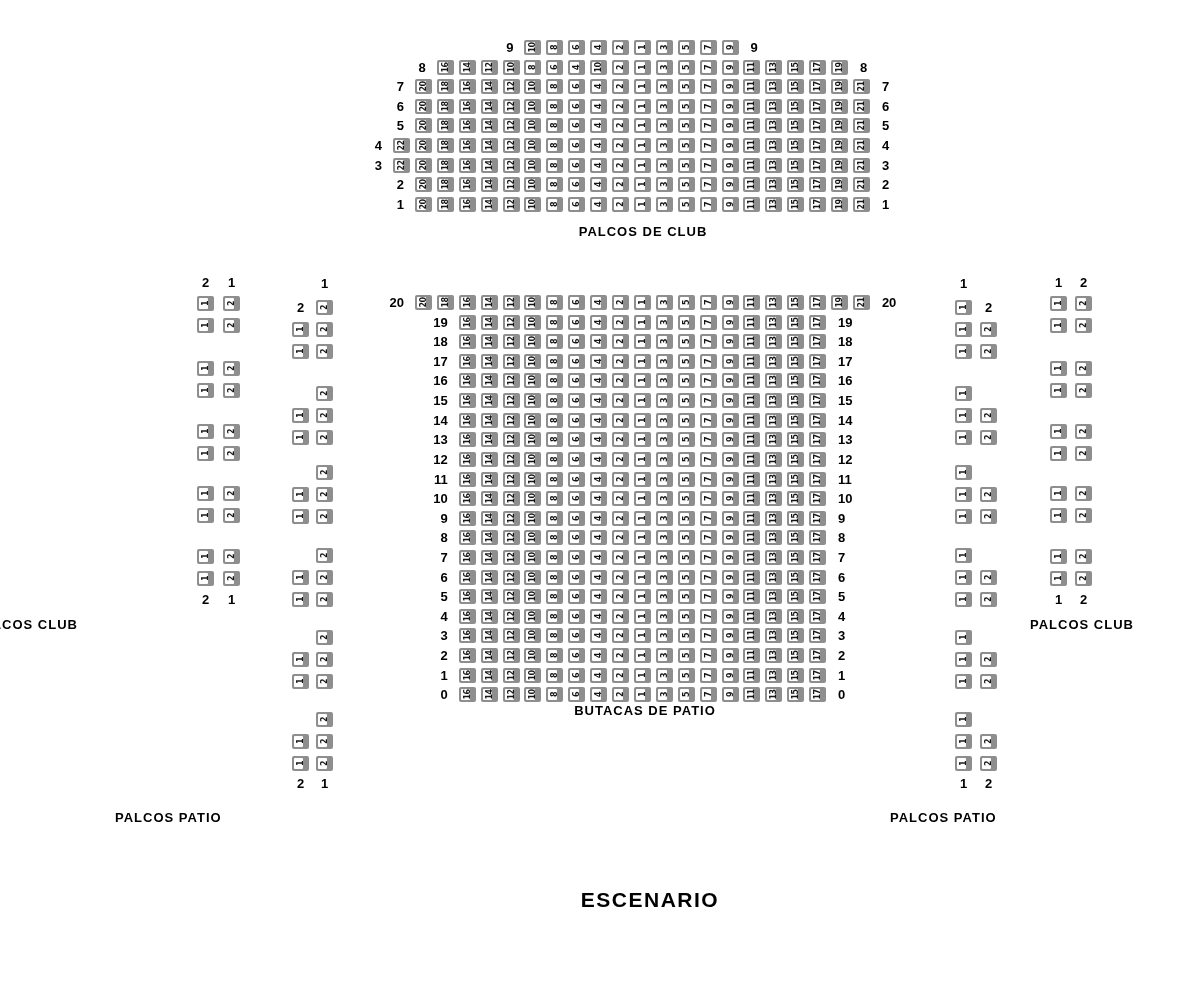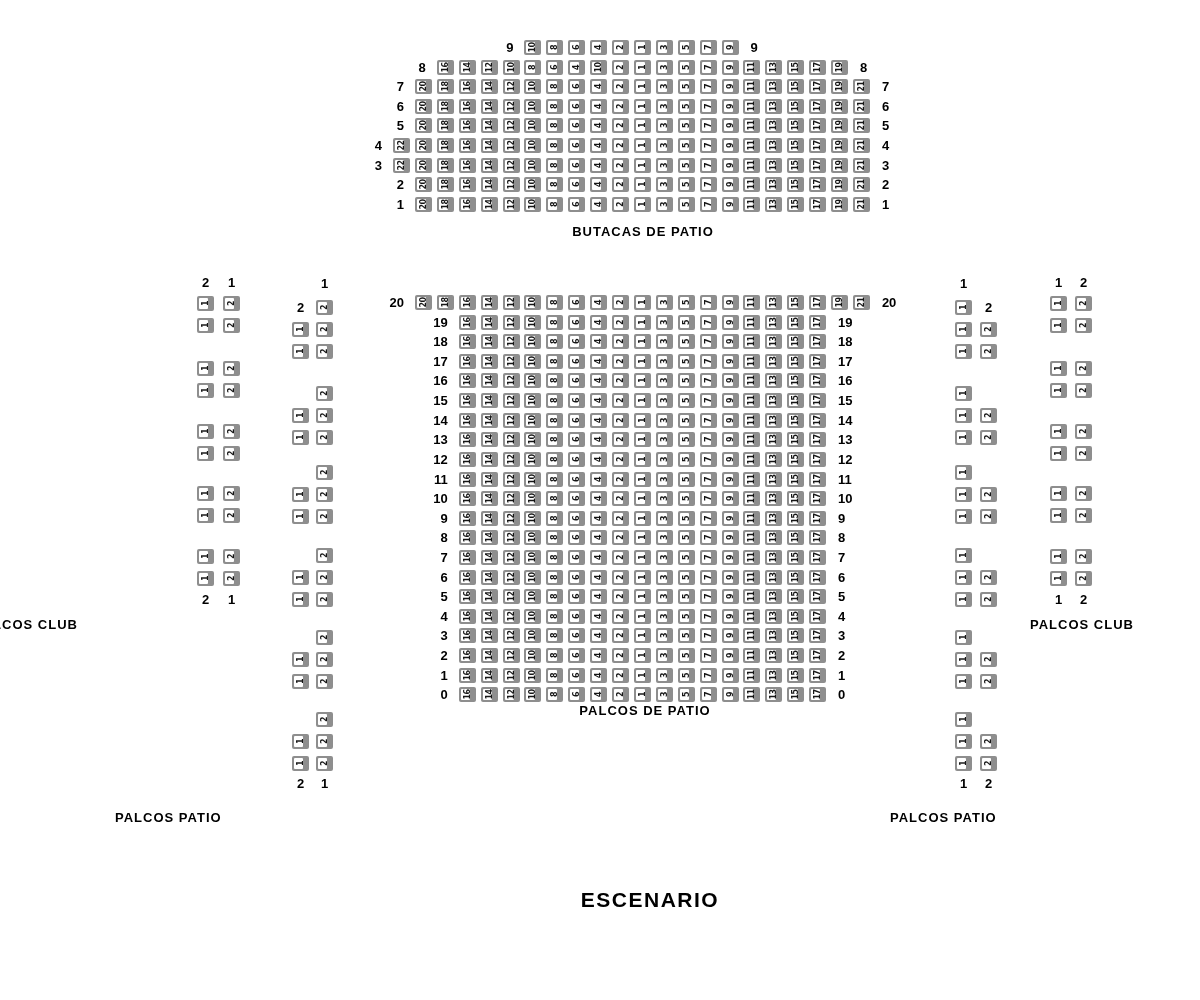--- a/index.html
+++ b/index.html
@@ -61,22 +61,22 @@
   #stage-label{
     position:absolute;left:650px;top:888px;transform:translateX(-50%);
     font-weight:700;font-size:21px;letter-spacing:1.5px;color:#000;
     white-space:nowrap;
   }
 </style>
 </head>
 <body style="--seat-frame: #8e8e8e; --seat-face: #ffffff; --seat-num: #161616;">
 
 <div id="seatmap">
-  <div class="section-label" id="club-label">BUTACAS DE PATIO</div>
-  <div class="section-label" id="patio-label">PALCOS DE PATIO</div>
+  <div class="section-label" id="club-label">PALCOS DE CLUB</div>
+  <div class="section-label" id="patio-label">BUTACAS DE PATIO</div>
 
   <div class="side-label" id="palcos-club-left-label">PALCOS CLUB</div>
   <div class="side-label" id="palcos-club-right-label">PALCOS CLUB</div>
   <div class="side-label" id="palcos-patio-left-label">PALCOS PATIO</div>
   <div class="side-label" id="palcos-patio-right-label">PALCOS PATIO</div>
 
   <div id="stage-label">ESCENARIO</div>
 <div class="row-label ralign" style="left: 479.4px; top: 40px;">9</div>
     <div class="seat" style="left: 524.4px; top: 40px;">
       <b>10</b>

